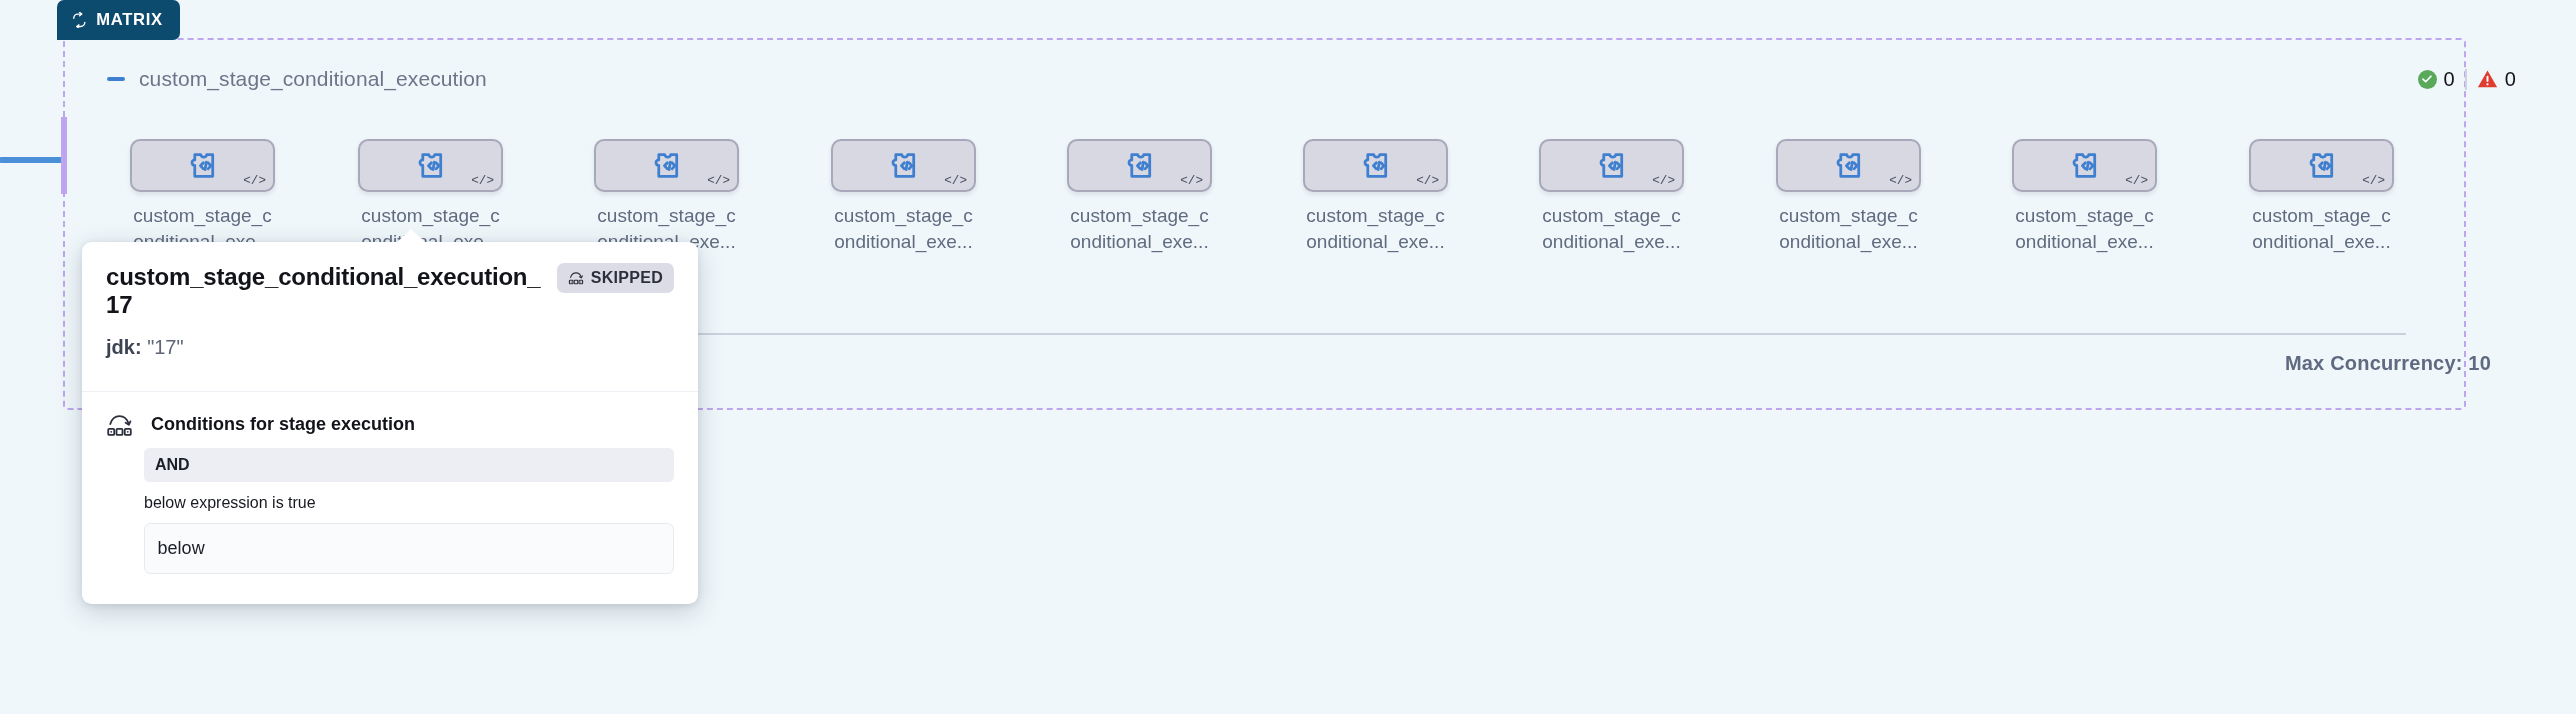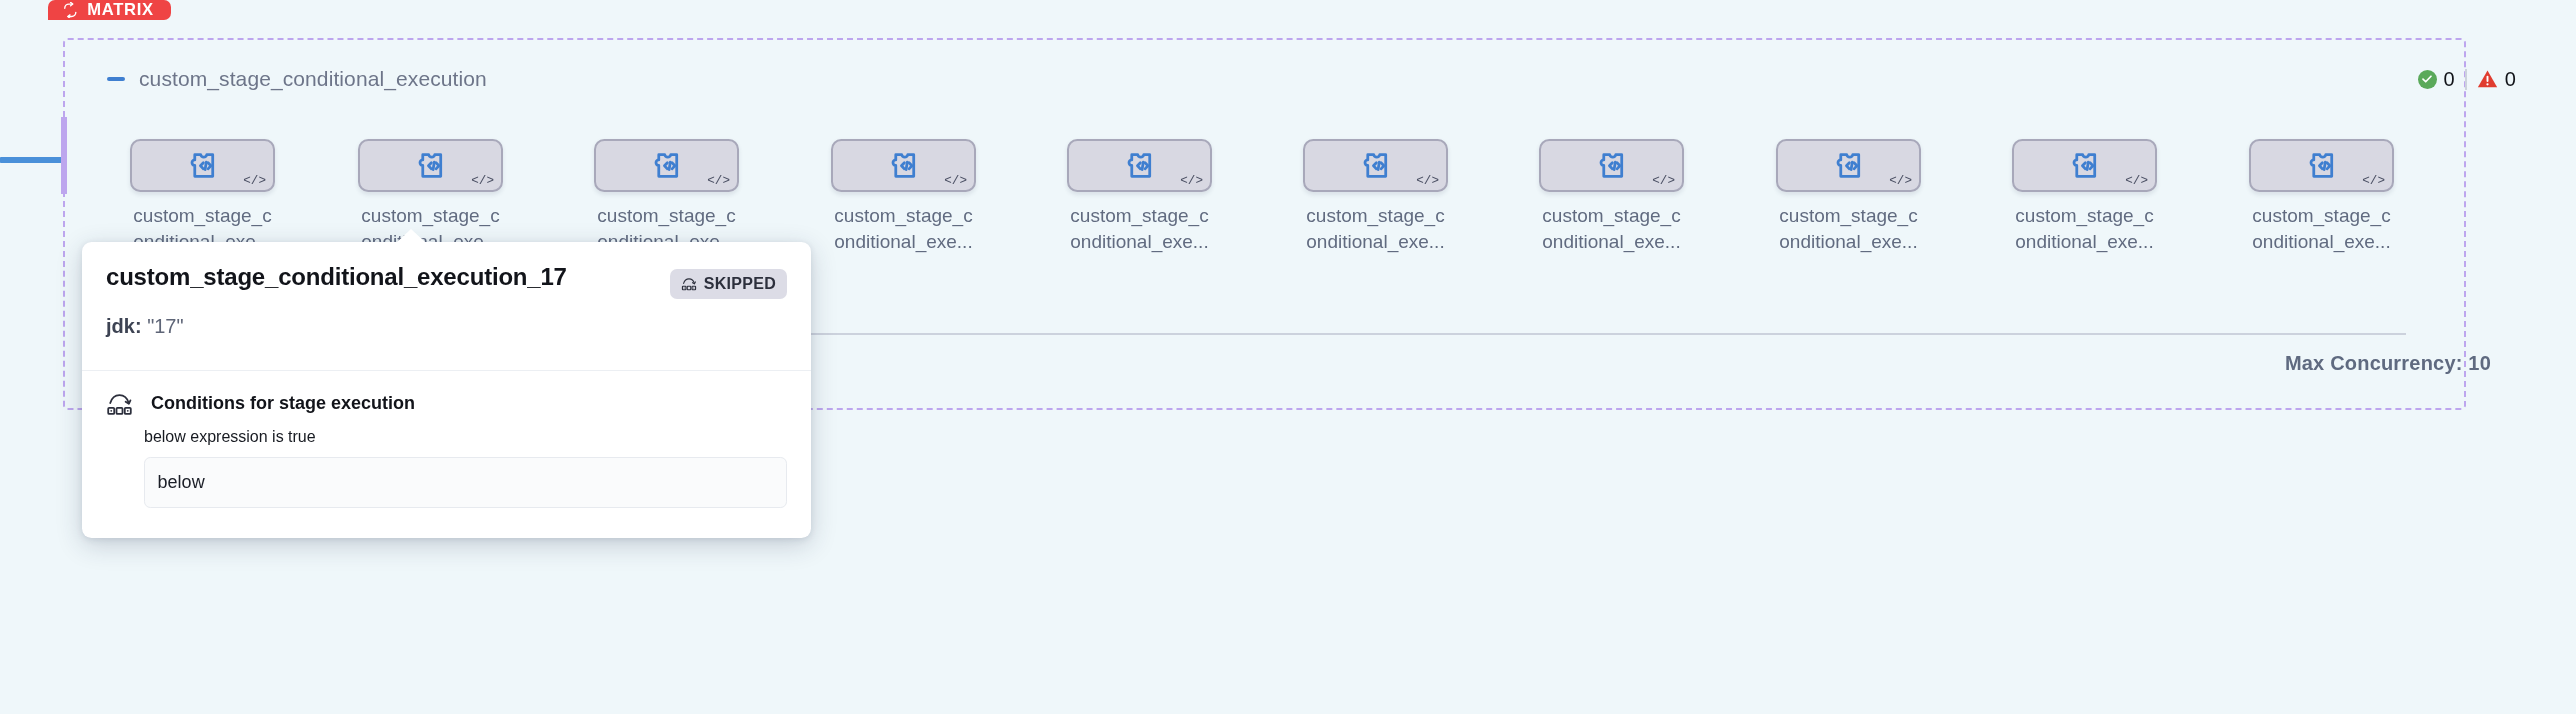--- a/index.html
+++ b/index.html
@@ -57,25 +57,25 @@
     left: 61px;
     top: 117px;
     width: 5.5px;
     height: 77px;
     background: #bda6ee;
   }
 
   
   .matrix-badge {
     position: absolute;
-    left: 48px;
+    left: 57px;
     top: 0px;
-    height: 20px;
+    height: 40px;
     padding: 0 17.3px 0 14px;
-    background: #ef4444;
+    background: #0c4a6e;
     border-radius: 7px 7px 7px 0;
     display: flex;
     align-items: center;
     gap: 8.7px;
     color: #ffffff;
     font-size: 16.6px;
     font-weight: 600;
     letter-spacing: 0.7px;
   }
   .matrix-badge .ico { display: flex; align-items: center; }
@@ -199,21 +199,21 @@
     font-weight: 700;
     color: #5f6a80;
     letter-spacing: 0.2px;
   }
 
   
   .popover {
     position: absolute;
     left: 82px;
     top: 242px;
-    width: 729px;
+    width: 616px;
     background: #ffffff;
     border-radius: 9.5px;
     box-shadow: 0 7px 27px rgba(35,45,75,0.20), 0 1.6px 6.3px rgba(35,45,75,0.10);
     overflow: visible;
     z-index: 30;
   }
   .popover-arrow {
     position: absolute;
     left: 314px;
     top: -13.4px;
@@ -245,21 +245,21 @@
     display: flex;
     align-items: center;
     gap: 6.3px;
     background: #dcdce6;
     color: #2c2f3c;
     border-radius: 7px;
     padding: 6.3px 11px;
     font-size: 16px;
     font-weight: 700;
     letter-spacing: 0.3px;
-    margin-top: 6px;
+    margin-top: 0;
   }
   .pop-meta {
     margin-top: 16px;
     font-size: 20px;
     color: #5e6577;
   }
   .pop-meta b { color: #3d4353; font-weight: 700; }
   .pop-meta .val { color: #5e6577; }
 
   .pop-body {
@@ -556,20 +556,21 @@
             <rect x="8.5" y="13.2" width="5" height="5" rx="0.8"></rect>
             <rect x="15.4" y="13.2" width="5" height="5" rx="0.8"></rect>
             <circle cx="4.1" cy="15.7" r="0.75" fill="#2c2f3c" stroke="none"></circle>
             <circle cx="17.9" cy="15.7" r="0.75" fill="#2c2f3c" stroke="none"></circle>
           </svg>
         </span>
         <span class="cond-title">Conditions for stage execution</span>
       </div>
 
 
+      <div class="cond-field">AND</div>
 
       <div class="cond-sub">below expression is true</div>
 
       <div class="cond-input">below</div>
     </div>
   </div>
 
 </div>
 
 

